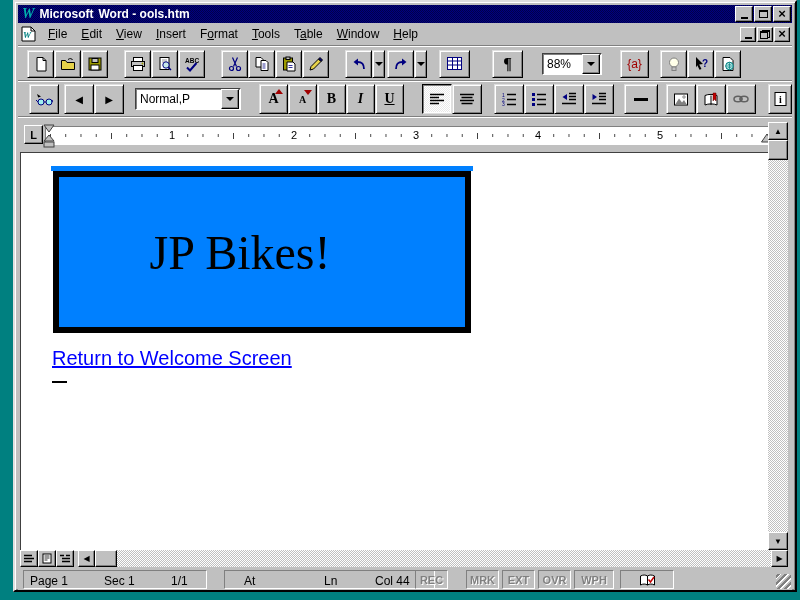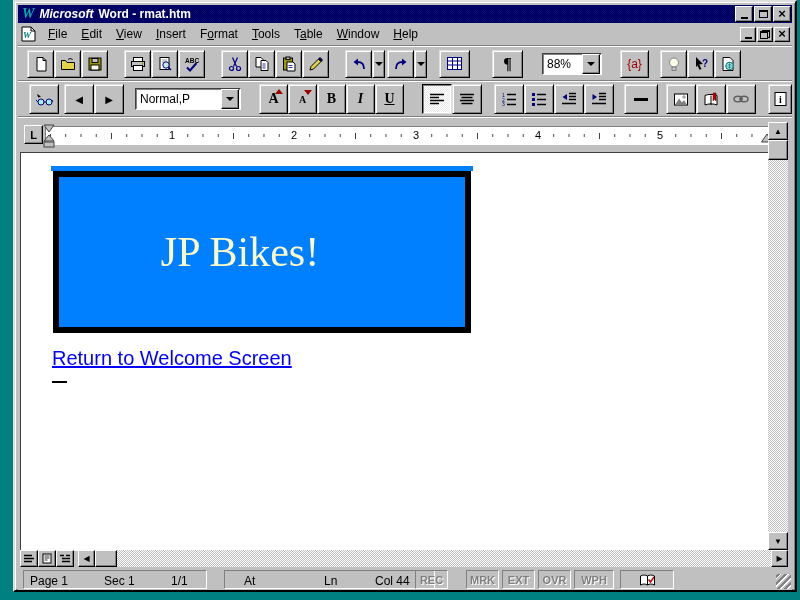--- a/index.html
+++ b/index.html
@@ -11,21 +11,21 @@
     linear-gradient(45deg,#fff 25%,transparent 25%,transparent 75%,#fff 75%),
     linear-gradient(45deg,#fff 25%,transparent 25%,transparent 75%,#fff 75%);
     background-size:2px 2px;background-position:0 0,1px 1px;}
   
   .titlebar{position:absolute;left:3px;top:3px;right:3px;height:18px;background-color:#000080;
     background-image:linear-gradient(45deg,rgba(0,0,20,.5) 25%,transparent 25%,transparent 75%,rgba(0,0,20,.5) 75%),
     linear-gradient(45deg,rgba(0,0,20,.5) 25%,transparent 25%,transparent 75%,rgba(0,0,20,.5) 75%);
     background-size:2px 2px;background-position:0 0,1px 1px;
     display:flex;align-items:center;color:#fff;font-size:12px;font-weight:bold;}
   .wlogo{font-family:"Liberation Serif",serif;font-style:italic;color:#00AEAE;font-size:14px;margin:0 5px 0 4px;}
-  .t-italic{font-style:italic;margin-right:5px;}
+  .t-italic{margin-right:5px;}
   .caption-btns{margin-left:auto;display:flex;gap:0;margin-right:1px;}
   .cbtn{width:16px;height:14px;background:#c0c0c0;border:1px solid;border-color:#fff #000 #000 #fff;
     box-shadow:inset -1px -1px 0 #808080;display:flex;align-items:center;justify-content:center;margin-left:1px;
     font-size:11px;color:#000;line-height:1;}
   .g-min{width:7px;height:2px;background:#000;margin-top:7px;}
   .g-max{width:9px;height:8px;border:1px solid #000;border-top-width:2px;box-sizing:border-box;}
   .g-restore{position:relative;width:10px;height:9px;}
   .g-restore::before{content:"";position:absolute;right:0;top:0;width:6px;height:5px;border:1px solid #000;border-top-width:2px;background:#c0c0c0;}
   .g-restore::after{content:"";position:absolute;left:0;bottom:0;width:6px;height:5px;border:1px solid #000;border-top-width:2px;background:#c0c0c0;}
   .g-close{font-weight:bold;font-size:13px;margin-top:-2px;}
@@ -70,21 +70,21 @@
       linear-gradient(90deg,#404040 0 1px,transparent 1px 100%);
     background-size:15.25px 3px,122px 6px;background-position:4px 7px,65px 6px;background-repeat:repeat-x;}
   .ruler-num{position:absolute;top:1px;transform:translateX(-50%);font-size:11px;color:#000;background:#fff;padding:0 2px;line-height:15px;}
   .marker{position:absolute;}
   
   .doc-viewport{position:absolute;left:5px;top:150px;width:748px;height:398px;background:#fff;
     border-top:1px solid #404040;border-left:1px solid #404040;overflow:hidden;}
   .banner-strip{position:absolute;left:30px;top:13px;width:422px;height:5px;background:#0080FF;}
   .banner-box{position:absolute;left:32px;top:18px;width:418px;height:162px;box-sizing:border-box;background:#0080FF;border:6px solid #000;
     display:flex;align-items:center;justify-content:center;}
-  .banner-text{font-family:"Liberation Serif",serif;font-size:42px;color:#fef9c3;padding-right:44px;white-space:nowrap;}
+  .banner-text{font-family:"Liberation Serif",serif;font-size:48px;color:#000000;padding-right:44px;white-space:nowrap;}
   .hyperlink{position:absolute;left:31px;top:194px;font-family:Liberation Sans, sans-serif;font-size:20px;color:#0000FF;text-decoration:underline;white-space:nowrap;}
   .para-dash{position:absolute;left:31px;top:228px;width:15px;height:2px;background:#000;}
   
   .vscroll{position:absolute;left:753px;top:120px;width:20px;height:428px;}
   .sbtn{background:#c0c0c0;border:1px solid;border-color:#fff #000 #000 #fff;box-shadow:inset -1px -1px 0 #808080;
     display:flex;align-items:center;justify-content:center;font-size:8px;color:#000;box-sizing:border-box;}
   .vscroll .sbtn{position:absolute;left:0;width:20px;height:18px;}
   .v-up{top:0;}
   .v-down{bottom:0;}
   .v-thumb{position:absolute;left:0;top:18px;width:20px;height:20px;background:#c0c0c0;border:1px solid;border-color:#fff #000 #000 #fff;box-shadow:inset -1px -1px 0 #808080;box-sizing:border-box;}
@@ -107,21 +107,21 @@
 </style>
 </head>
 <body>
 
 <div class="screen">
   <div class="window">
 
     <div class="titlebar">
       <span class="wlogo">W</span>
       <span class="t-italic">Microsoft</span>
-      <span>Word - rmat.htm</span>
+      <span>Word - ools.htm</span>
       <span class="caption-btns">
         <span class="cbtn">
             <span class="g-min"></span>
           </span>
         <span class="cbtn">
             <span class="g-max"></span>
           </span>
         <span class="cbtn">
             <span class="g-close">×</span>
           </span>

